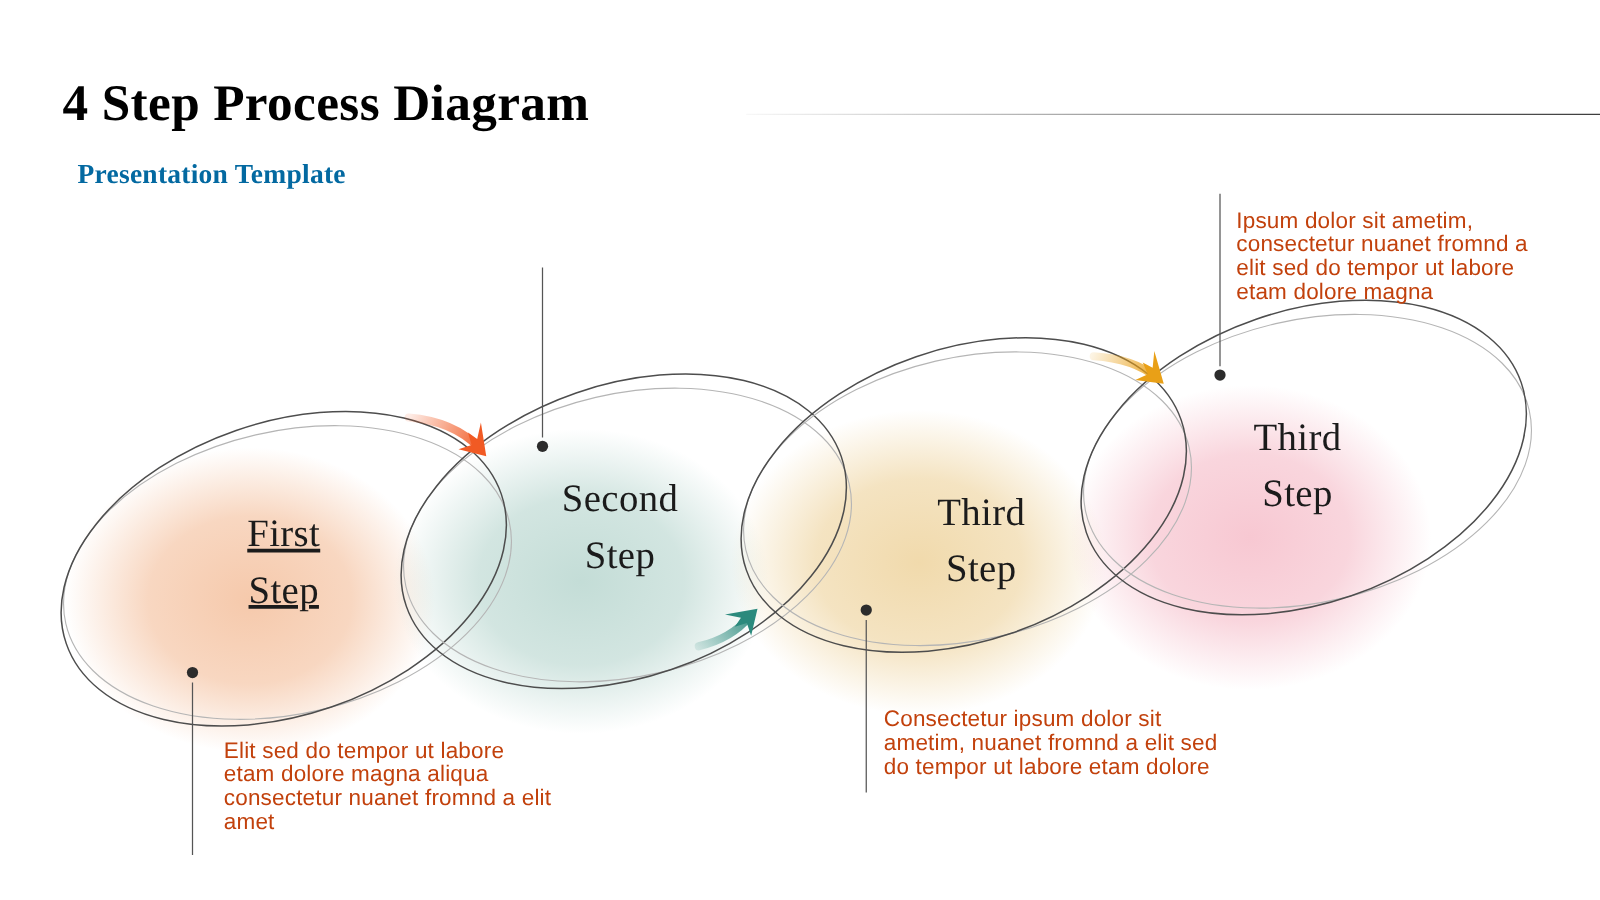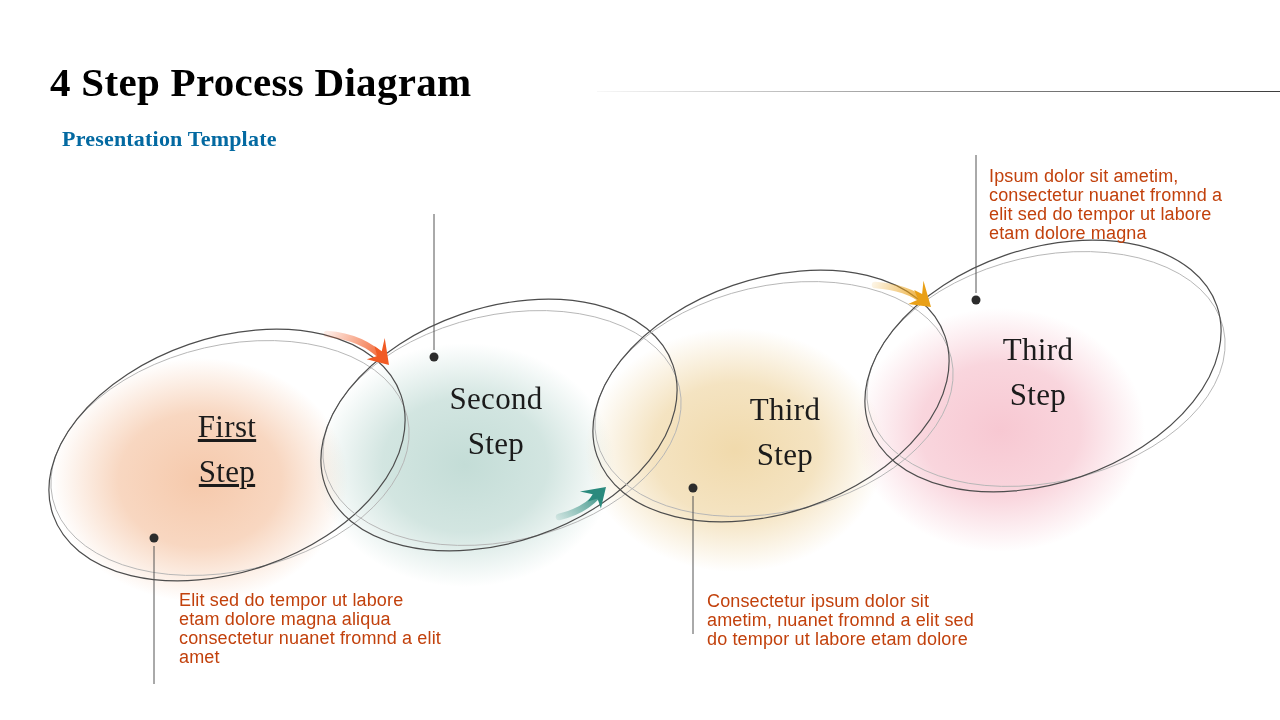--- a/index.html
+++ b/index.html
@@ -158,16 +158,16 @@
   <div class="step-title" style="left:685px; top:351px;margin-top:36px;">
     <div>Third</div>
     <div>Step</div>
   </div>
   <div class="step-title" style="left:938px; top:327px;">
     <div>Third</div>
     <div>Step</div>
   </div>
 
   <div class="note" style="left:168px; top:591px; width:268px;margin-left:11px;">Elit sed do tempor ut labore etam dolore magna aliqua consectetur nuanet fromnd a elit amet</div>
-  <div class="note" style="left:707px; top:566px; width:280px;margin-top:26px;">Consectetur ipsum dolor sit ametim, nuanet fromnd a elit sed do tempor ut labore etam dolore</div>
+  <div class="note" style="left:707px; top:566px; width:280px;">Consectetur ipsum dolor sit ametim, nuanet fromnd a elit sed do tempor ut labore etam dolore</div>
   <div class="note" style="left:989px; top:167px; width:245px;">Ipsum dolor sit ametim, consectetur nuanet fromnd a elit sed do tempor ut labore etam dolore magna</div>
 
 </div>
 
 </body></html>

